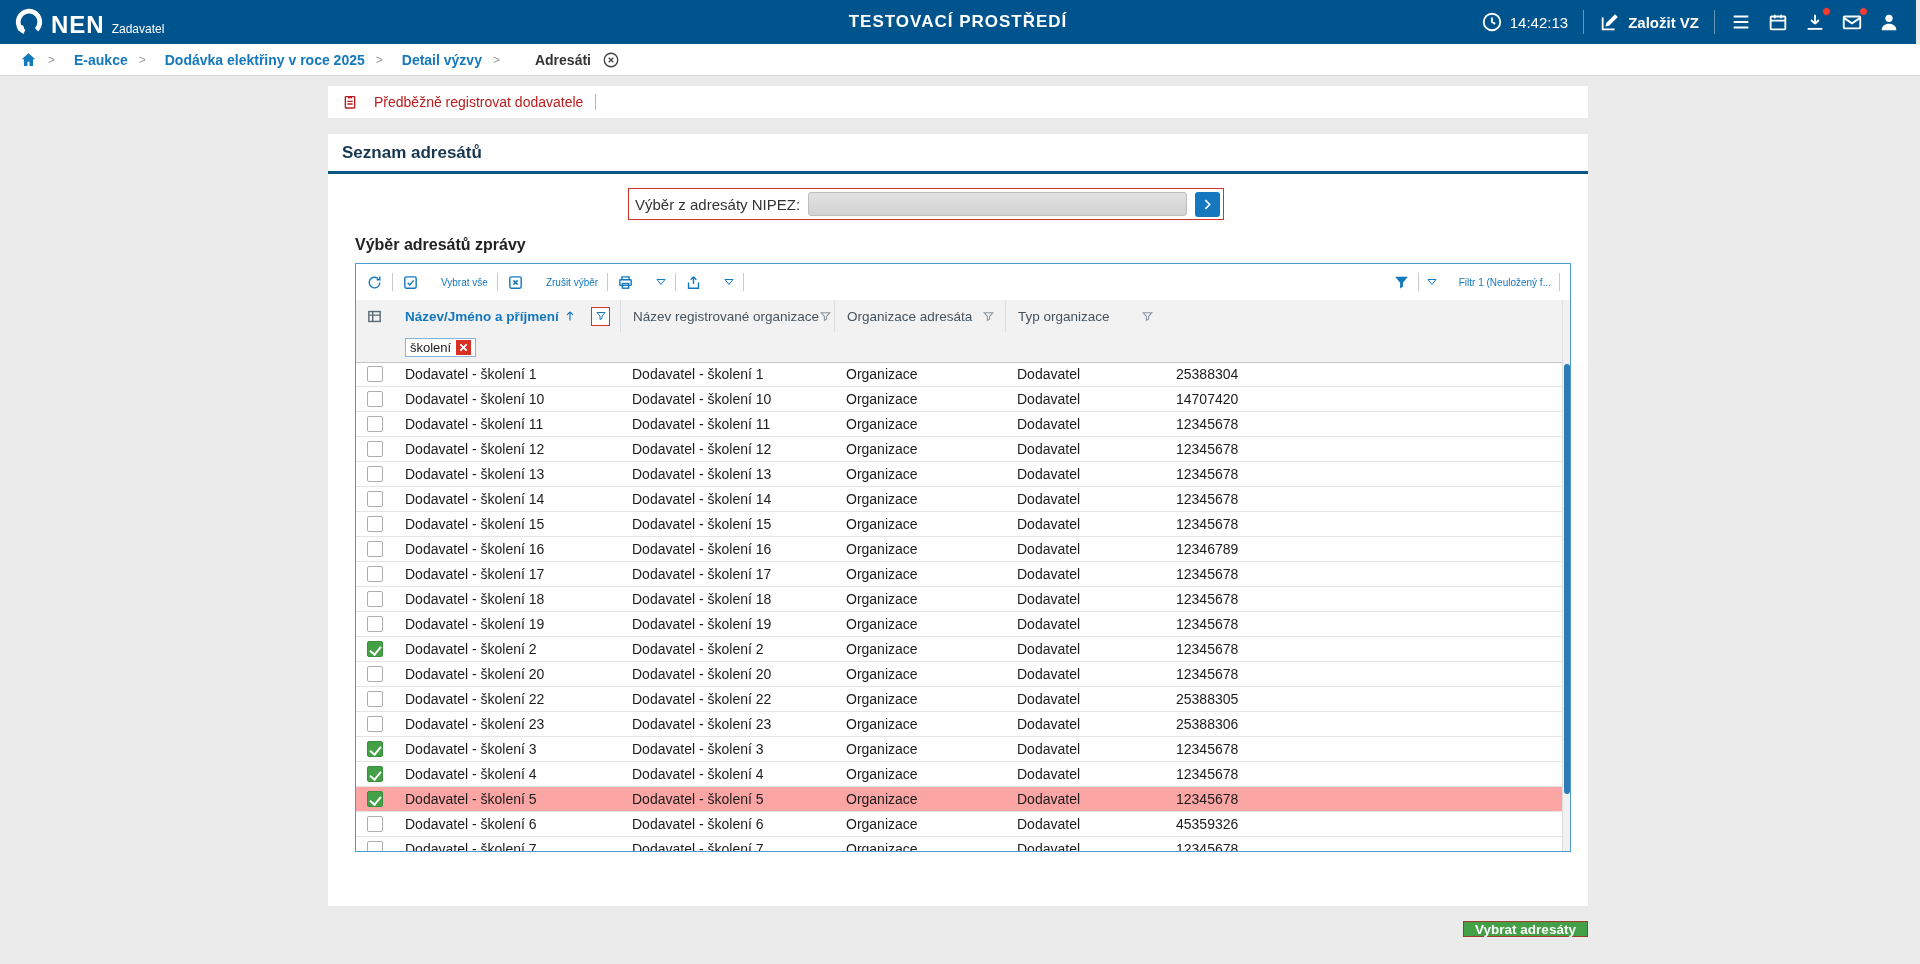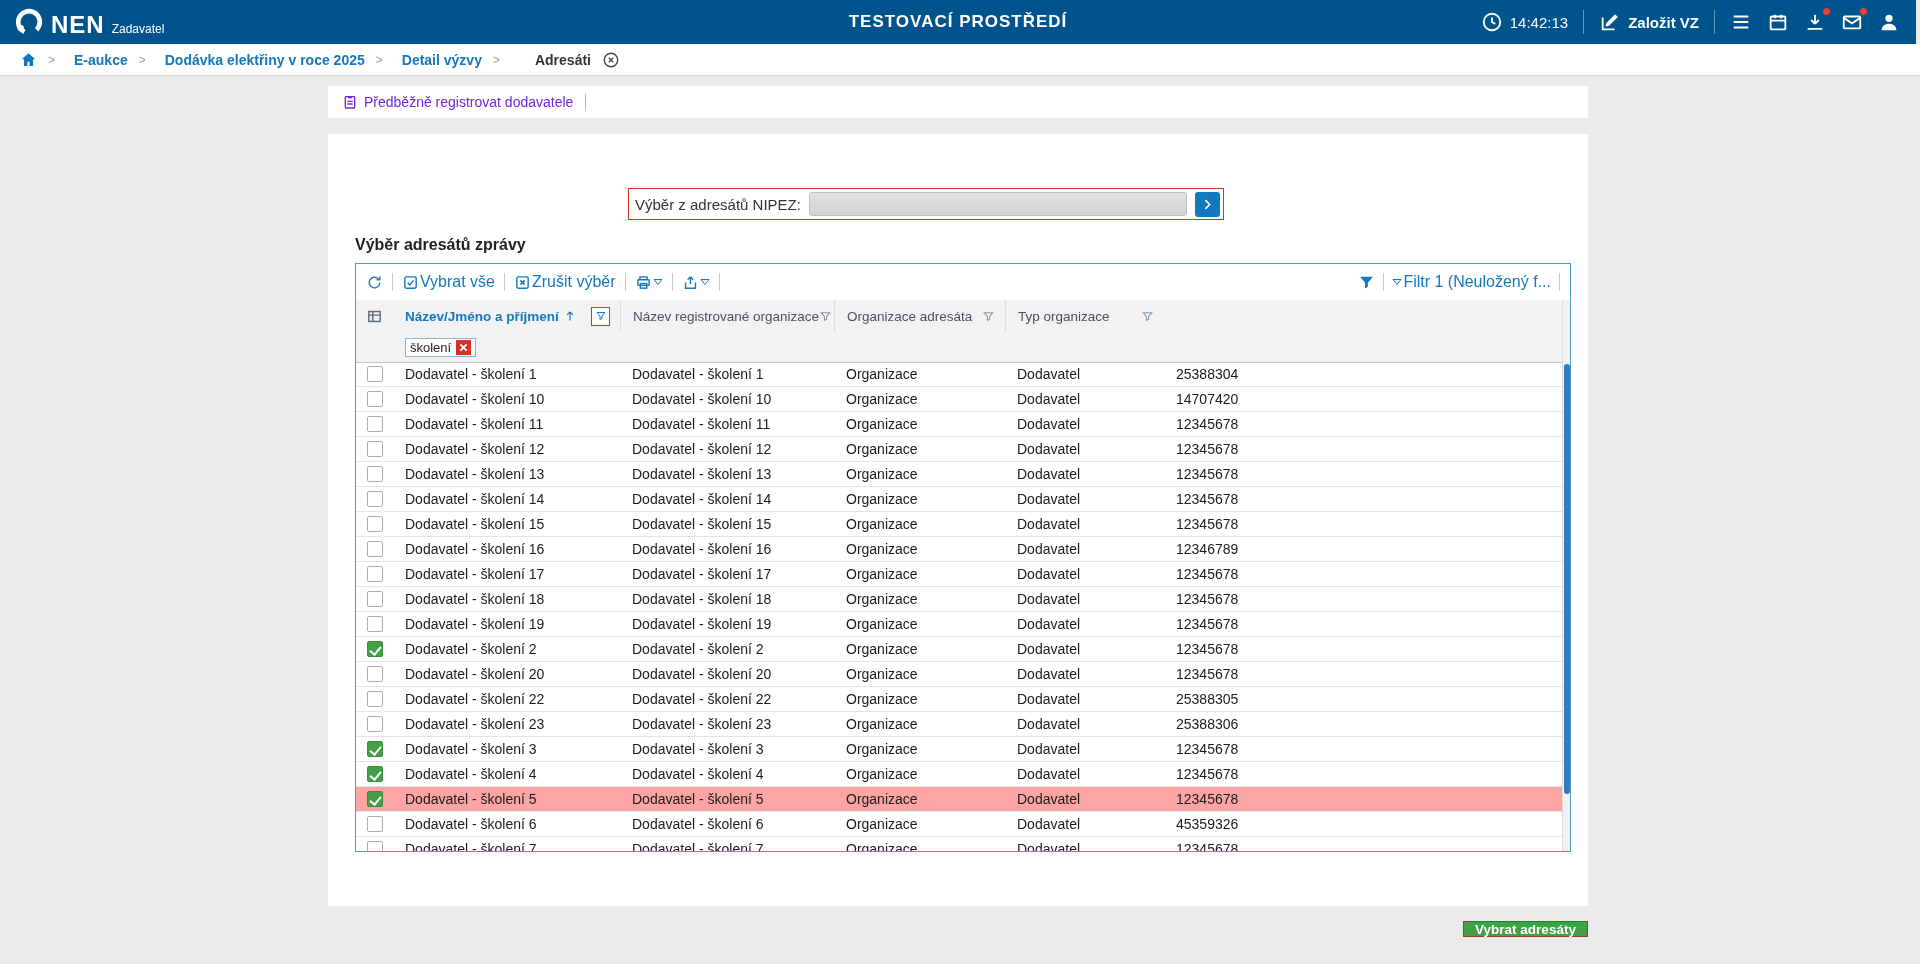--- a/index.html
+++ b/index.html
@@ -31,21 +31,21 @@
   .bc-home svg { width:17px; height:17px; display:block; }
   .bc-sep { color:#9a9a9a; font-size:12px; }
   .bc-link { color:#1478be; font-weight:bold; cursor:pointer;margin-left:8px; }
   .bc-active { color:#333; font-weight:bold;margin-left:24px; }
   .bc-close { width:18px; height:18px; color:#444; cursor:pointer; }
   .bc-close svg { width:18px; height:18px; display:block; }
 
   
   .linkbar { position:absolute; top:86px; left:328px; width:1260px; height:32px; background:#fff;
              display:flex; align-items:center; padding-left:14px; gap:7px; }
-  .reg-link { display:flex; align-items:center; gap:6px; color:#6d28d9; font-size:14px; cursor:pointer; }
+  .reg-link { display:flex; align-items:center; gap:16px; color:#b91c1c; font-size:14px; cursor:pointer; }
   .reg-link svg { width:16px; height:16px; display:block; }
   .linkbar-div { width:1px; height:16px; background:#b7b7b7; margin-left:5px; }
 
   
   .panel { position:absolute; top:134px; left:328px; width:1260px; height:772px; background:#fff; }
   .section-header { height:40px; display:flex; align-items:center; padding-left:14px;
                     border-bottom:3px solid #0b5587; font-size:17px; font-weight:bold; color:#17364f; }
 
   .nipez { position:absolute; top:54px; left:300px; width:596px; height:32px; border:1px solid #d0342c;
            display:flex; align-items:center; gap:8px; padding:0 3px 0 6px; background:#fff; }
@@ -53,21 +53,21 @@
   .nipez-input { flex:1; height:24px; background:linear-gradient(#e2e2e2,#d2d2d2); border:1px solid #bfbfbf; border-radius:3px; cursor:text; }
   .nipez-btn { width:25px; height:25px; background:#1478be; border-radius:3px; color:#fff;
                display:flex; align-items:center; justify-content:center; cursor:pointer; flex-shrink:0; }
   .nipez-btn svg { width:13px; height:13px; display:block; }
 
   .subsection { position:absolute; top:102px; left:27px; font-size:16px; font-weight:bold; color:#222; }
 
   
   .grid { position:absolute; top:129px; left:27px; width:1216px; height:589px; border:1px solid #4d9bd1; background:#fff; }
   .grid-toolbar { height:36px; display:flex; align-items:center; gap:9px; padding:0 10px; color:#1478be; }
-  .tbtn { display:flex; align-items:center; gap:1px; color:#1478be; font-size:16px; cursor:pointer; white-space:nowrap; }
+  .tbtn { display:flex; align-items:center; gap:22px; color:#1478be; font-size:10px; cursor:pointer; white-space:nowrap; }
   .tbtn svg { width:17px; height:17px; display:block; flex-shrink:0; }
   .caret svg { width:10px; height:8px; display:block; }
   .sep { width:1px; height:18px; background:#c9c9c9; flex-shrink:0; }
   .toolbar-right { margin-left:auto; display:flex; align-items:center; gap:8px; }
 
   .ghead { background:#f2f2f2; border-bottom:1px solid #c6c6c6; }
   .ghead-row { display:flex; height:32px; align-items:stretch; }
   .gchip-row { display:flex; height:30px; align-items:center; }
   .c0 { width:37px; flex-shrink:0; display:flex; align-items:center; justify-content:center; }
   .c1 { width:227px; flex-shrink:0; }
@@ -213,23 +213,24 @@
           <path d="M9 3.5h6v3H9z" fill="currentColor" stroke="none"></path>
           <path d="M8 11h8M8 15h8"></path>
         </svg>
       <span>Předběžně registrovat dodavatele</span>
     </span>
     <span class="linkbar-div"></span>
   </div>
 
   <section class="panel">
 
+    <div class="section-header">Seznam adresátů</div>
 
     <div class="nipez">
-      <span class="nipez-label">Výběr z adresátů NIPEZ:</span>
+      <span class="nipez-label">Výběr z adresáty NIPEZ:</span>
       <div class="nipez-input"></div>
       <div class="nipez-btn">
         <svg viewBox="0 0 24 24" fill="none" stroke="currentColor" stroke-width="3">
             <path d="M8 4l8 8-8 8"></path>
           </svg>
       </div>
     </div>
 
     <div class="subsection">Výběr adresátů zprávy</div>
 

